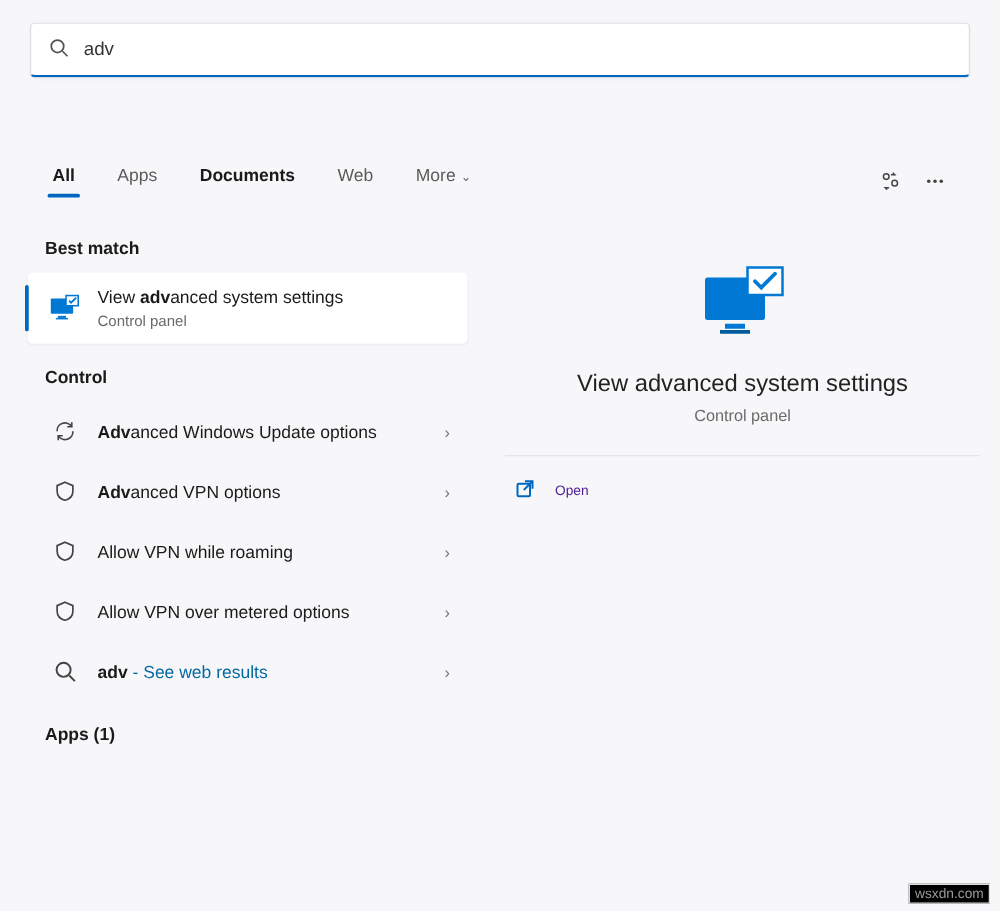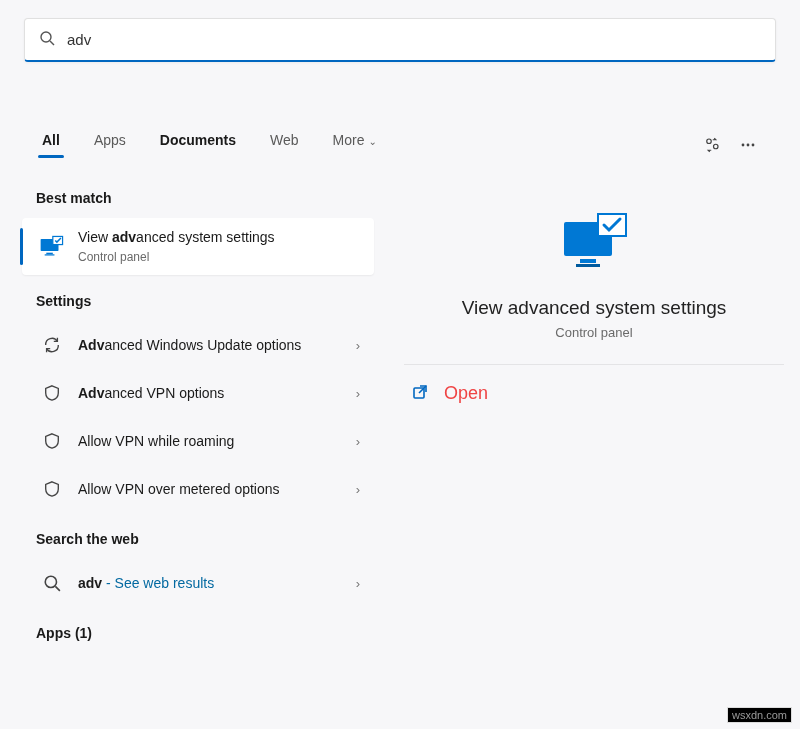--- a/index.html
+++ b/index.html
@@ -142,21 +142,21 @@
       font-size: 13px;
       color: #6a6a6a;
     }
     .action-row {
       display: flex;
       align-items: center;
       padding: 18px 8px;
       gap: 16px;
       cursor: pointer;
     }
-    .action-row .label { font-size: 18px; color: #ef4444; }
+    .action-row .label { font-size: 11px; color: #4c1d95; }
     .watermark {
       position: absolute;
       right: 8px;
       bottom: 6px;
       font-size: 11px;
       color: #9a9a9a;
       background: #000000;
       padding: 1px 4px;
       border: 1px solid #ddd;
     }
@@ -217,21 +217,21 @@
         </svg>
       </span>
       <div class="result-text">
         <div class="result-title">
           <span>View </span><b>adv</b><span>anced system settings</span>
         </div>
         <div class="result-sub">Control panel</div>
       </div>
     </div>
 
-    <div class="section-label">Settings</div>
+    <div class="section-label">Control</div>
 
     <div id="settings-list">
         <div class="result-item">
           <span class="result-icon">
             <svg width="18" height="18" viewBox="0 0 20 20" fill="none" stroke="#444" stroke-width="1.5">
               <path d="M3 10 A7 7 0 0 1 16 6"></path>
               <path d="M17 10 A7 7 0 0 1 4 14"></path>
               <path d="M16 2 L16 6 L12 6"></path>
               <path d="M4 18 L4 14 L8 14"></path>
             </svg>
@@ -269,21 +269,20 @@
               <path d="M10 2 L17 5 V10 C17 14 14 17 10 18 C6 17 3 14 3 10 V5 Z"></path>
             </svg>
           </span>
           <div class="result-text">
             <div class="result-title">Allow VPN over metered options</div>
           </div>
           <span class="chevron">›</span>
         </div>
       </div>
 
-    <div class="section-label">Search the web</div>
 
     <div class="result-item">
       <span class="result-icon">
         <svg width="18" height="18" viewBox="0 0 16 16" fill="none" stroke="#444" stroke-width="1.4">
           <circle cx="7" cy="7" r="5"></circle>
             <line x1="11" y1="11" x2="15" y2="15"></line>
         </svg>
       </span>
       <div class="result-text">
         <div class="result-title">

